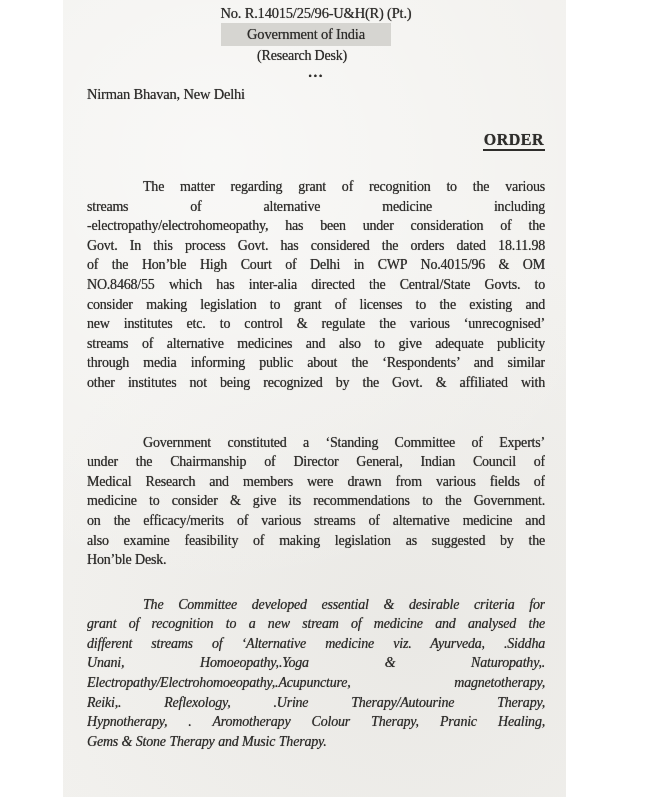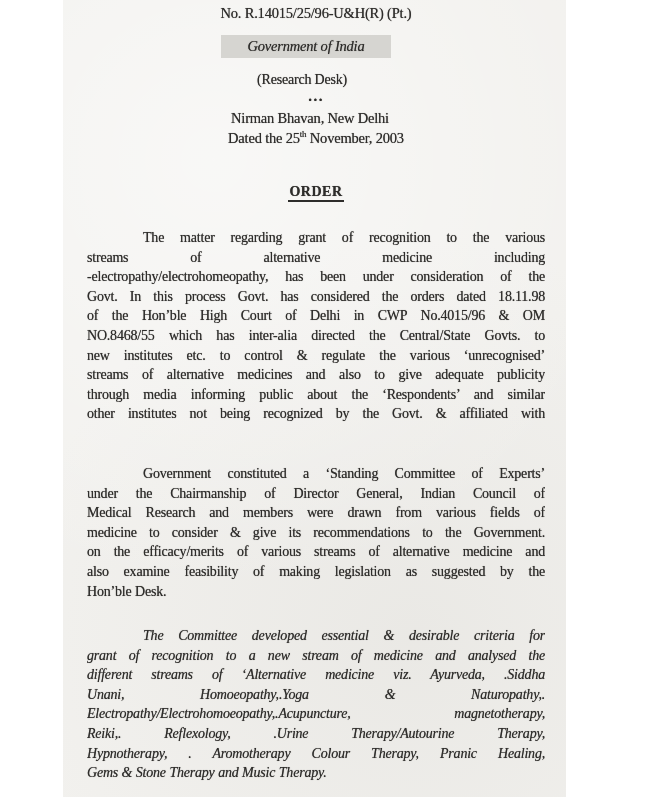--- a/index.html
+++ b/index.html
@@ -30,38 +30,37 @@
     color: #2e2d2b;
     text-shadow: 0 0 0.7px rgba(40,38,35,0.75);
     font-size: 14px;
     letter-spacing: -0.2px;
   }
   
   .hdr { text-align: center; line-height: 20px; padding-top: 3px; }
   .ref-no { font-size: 14.5px; }
   .hl-block {
     width: fit-content;
-    margin: 12px auto;
+    margin: 0 auto;
     padding: 1px 26px 2px 26px;
     background: #d6d5d1;
     transform: translateX(-10px);
-    font-style: italic;
   }
   .hl-block div { line-height: 20px; font-size: 14.5px; }
   .desk { transform: translateX(-14px); }
   .dots { font-weight: bold; letter-spacing: 1.5px; line-height: 13px; font-size: 15px; }
   
-  .date-block { text-align: center; margin-top: 5px; line-height: 20px; font-size: 14.5px; }
+  .date-block { text-align: left; margin-top: 5px; line-height: 20px; font-size: 14.5px; }
   .place { padding-right: 12px; }
   .dateline sup { font-size: 9px; line-height: 0; }
   
   .order-title {
-    text-align: center;
-    margin-top: 36px;
-    font-size: 14px;
+    text-align: right;
+    margin-top: 27px;
+    font-size: 16px;
     font-weight: bold;
     letter-spacing: 0.5px;
   }
   .order-title span {
     border-bottom: 2px solid #2e2d2b;
     padding: 0 1px 1px 1px;
   }
   
   .para { margin-top: 28px; overflow: hidden; }
   .para.p2 { margin-top: 40px; }
@@ -85,32 +84,32 @@
       <div class="ref-no">No. R.14015/25/96-U&amp;H(R) (Pt.)</div>
       <div class="hl-block">
         <div>Government of India</div>
       </div>
       <div class="desk">(Research Desk)</div>
       <div class="dots">...</div>
     </div>
 
     <div class="date-block">
       <div class="place">Nirman Bhavan, New Delhi</div>
-      <div class="dateline"><span>Dated the 25</span><sup>th</sup><span> November, 2003</span></div>
     </div>
 
     <div class="order-title"><span>ORDER</span></div>
 
     <div class="para p1">
       <div class="line fi">The matter regarding grant of recognition to the various</div>
       <div class="line">streams of alternative medicine including</div>
       <div class="line">-electropathy/electrohomeopathy, has been under consideration of the</div>
       <div class="line">Govt.  In this process Govt. has considered the orders dated 18.11.98</div>
       <div class="line">of the Hon’ble High Court of Delhi in CWP No.4015/96 &amp; OM</div>
       <div class="line">NO.8468/55 which has inter-alia directed the Central/State Govts. to</div>
+      <div class="line">consider making legislation to grant of licenses to the existing and</div>
       <div class="line">new institutes etc. to control &amp; regulate the various ‘unrecognised’</div>
       <div class="line">streams of alternative medicines and also to give adequate publicity</div>
       <div class="line">through media informing public about the ‘Respondents’ and similar</div>
       <div class="line">other institutes not being recognized by the Govt. &amp; affiliated with</div>
     </div>
 
     <div class="para p2">
       <div class="line fi">Government constituted a ‘Standing Committee of Experts’</div>
       <div class="line">under the Chairmanship of Director General, Indian Council of</div>
       <div class="line">Medical Research and members were drawn from various fields of</div>

